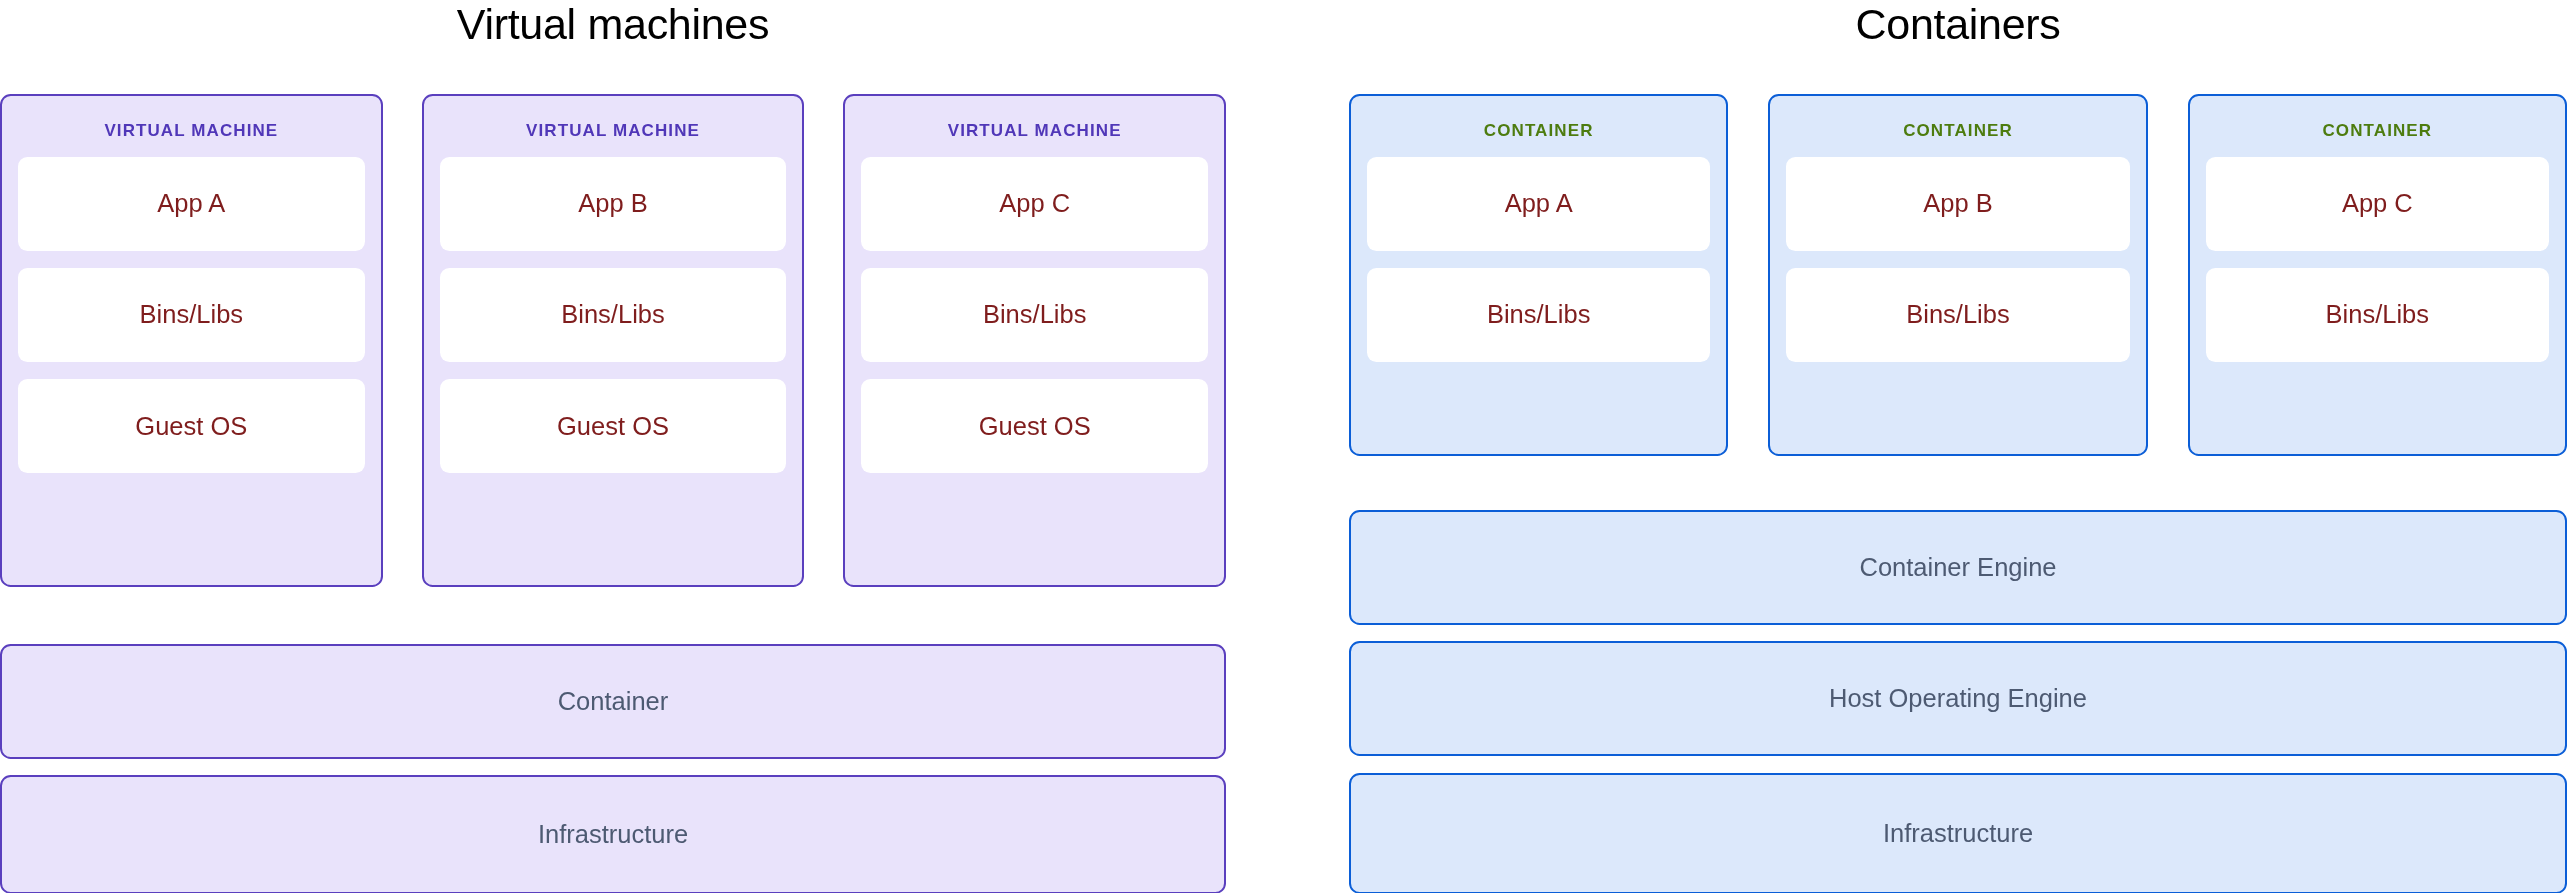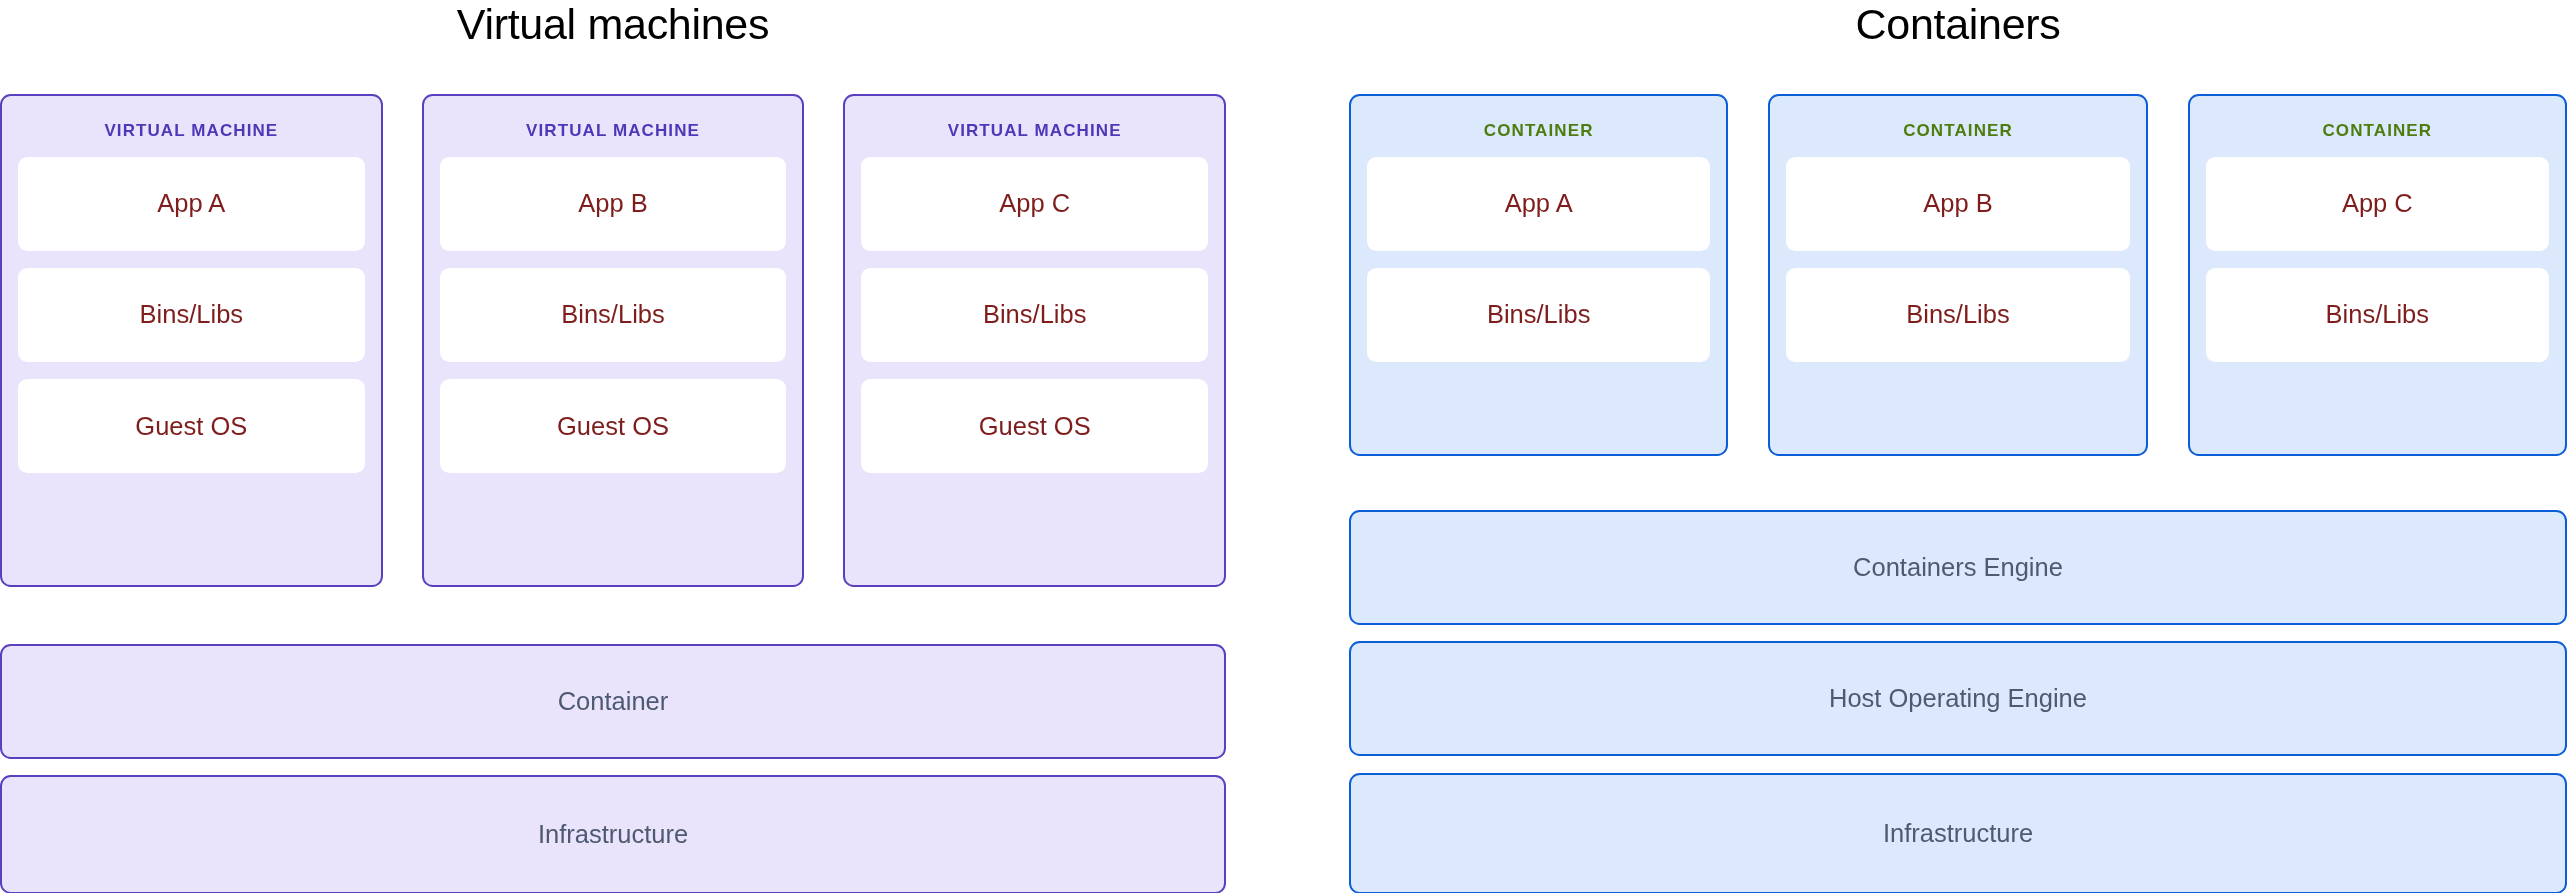--- a/index.html
+++ b/index.html
@@ -202,21 +202,21 @@
       </div>
 
       <div class="unit-panel container">
         <div class="unit-label">CONTAINER</div>
         <div class="stack-card">App C</div>
         <div class="stack-card">Bins/Libs</div>
       </div>
 
     </div>
 
-    <div class="bar container bar-engine">Containers Engine</div>
+    <div class="bar container bar-engine">Container Engine</div>
 
     <div class="bar container bar-hostos">Host Operating Engine</div>
 
     <div class="bar container bar-c-infra">Infrastructure</div>
 
   </div>
 
 </div>
 
 

